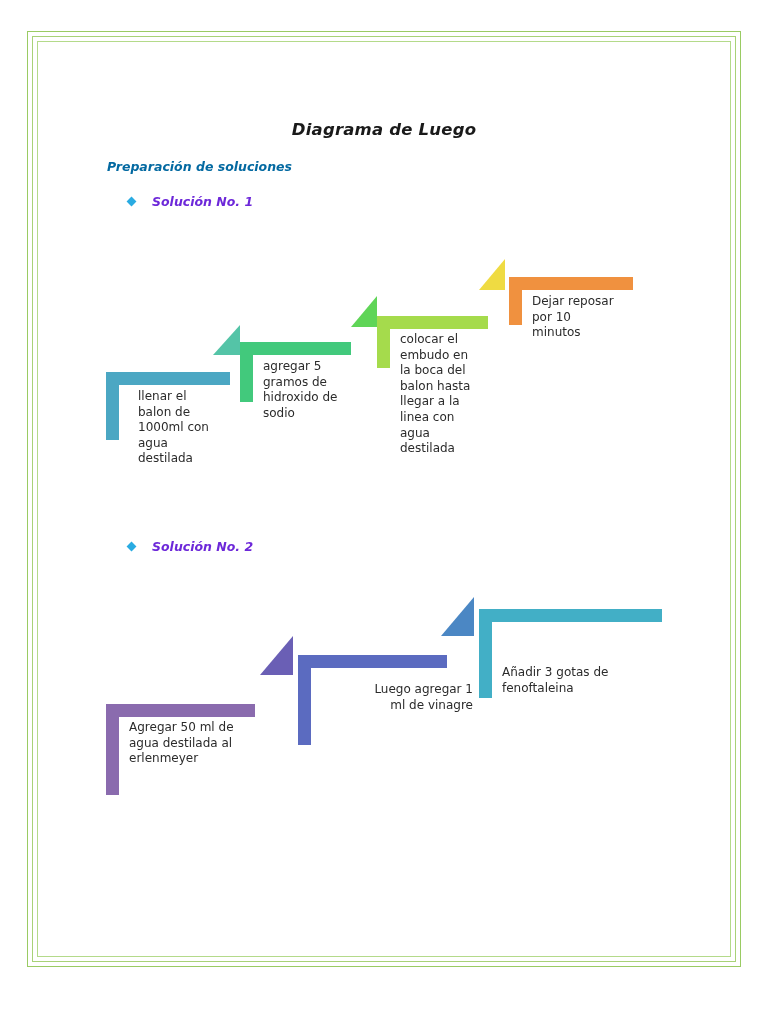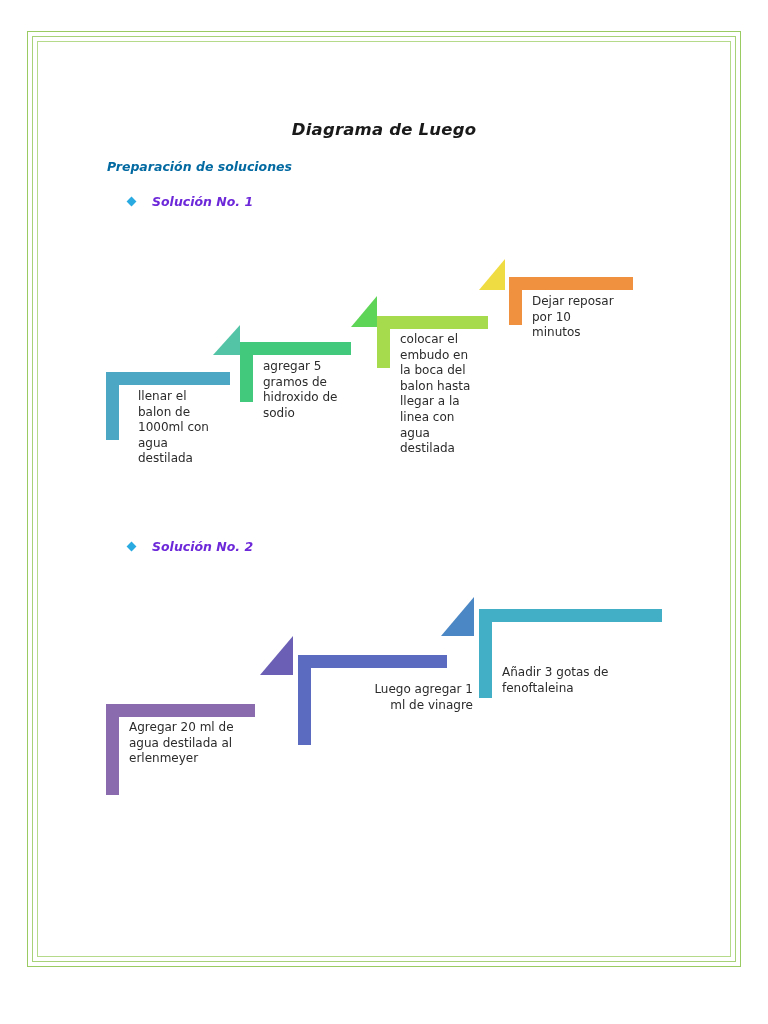--- a/index.html
+++ b/index.html
@@ -161,21 +161,21 @@
   </div>
 
 <div class="bullet-row b2">
   <span class="bullet-diamond"></span>
   <span class="bullet-label">Solución No. 2</span>
 </div>
 <div class="flow" id="flow-2" style="left: 106px; top: 603px;">
     <div class="flow-step" style="left: 0px; top: 101px;">
       <div class="bracket-top" style="width: 149px; background: rgb(138, 107, 174);"></div>
       <div class="bracket-left" style="height: 91px; background: rgb(138, 107, 174);"></div>
-      <div class="step-text" style="left: 23px; top: 16px; width: 142px;">Agregar 20 ml de
+      <div class="step-text" style="left: 23px; top: 16px; width: 142px;">Agregar 50 ml de
 agua destilada al
 erlenmeyer</div>
     </div>
     <div class="flow-step" style="left: 192px; top: 52px;">
       <div class="wedge" style="left: -38px; top: -19px; border-left: 33px solid transparent; border-bottom: 39px solid rgb(106, 95, 181);"></div>
       <div class="bracket-top" style="width: 149px; background: rgb(91, 107, 192);"></div>
       <div class="bracket-left" style="height: 90px; background: rgb(91, 107, 192);"></div>
       <div class="step-text" style="left: 35px; top: 27px; width: 140px; text-align: right;">Luego agregar 1
 ml de vinagre</div>
     </div>

